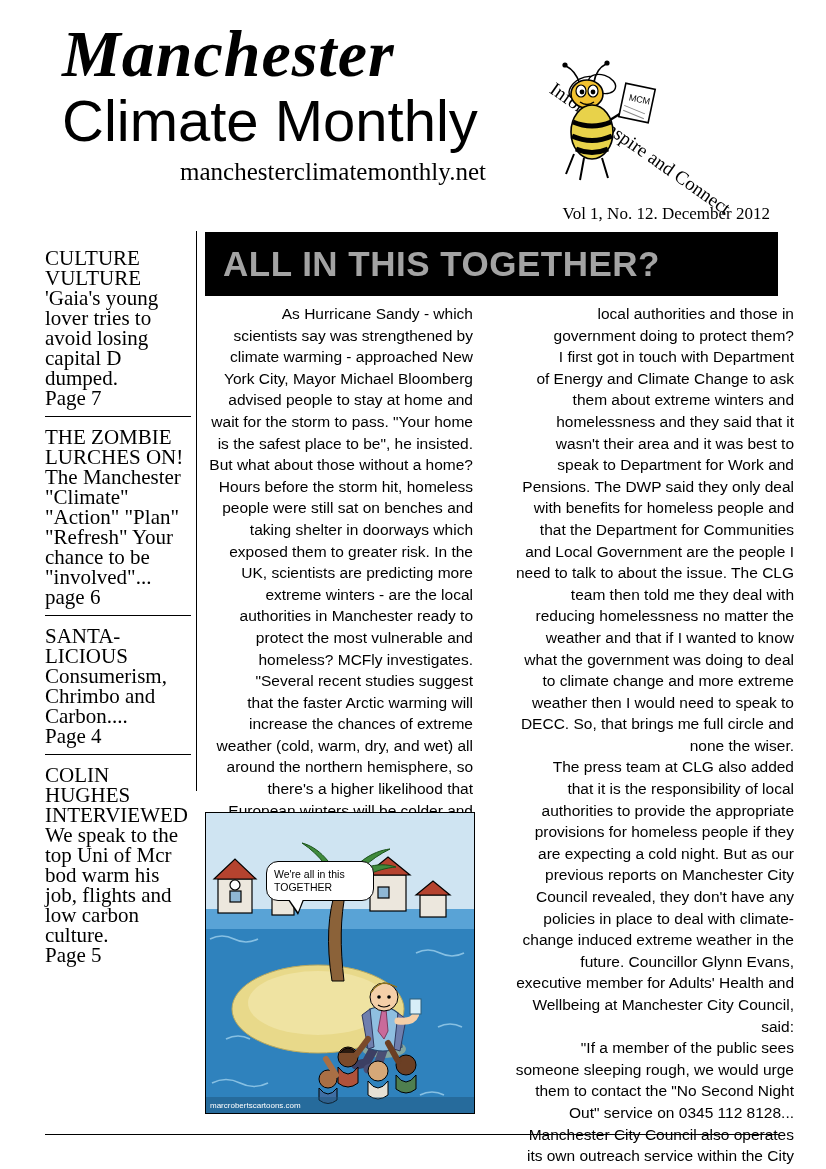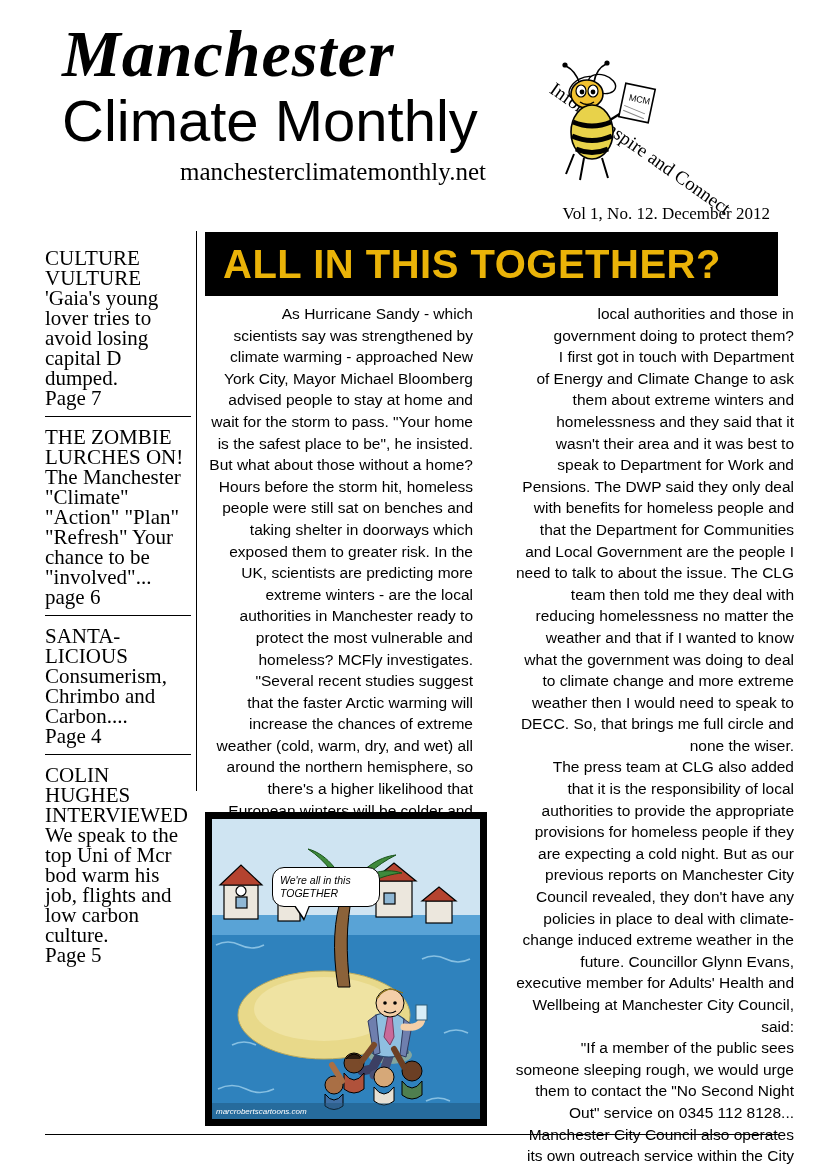--- a/index.html
+++ b/index.html
@@ -99,24 +99,24 @@
   .headline-band {
     position: absolute;
     left: 205px;
     top: 232px;
     width: 573px;
     height: 64px;
     background: #000;
   }
   .headline-band h1 {
     margin: 0;
-    color: #eab308;
+    color: #a3a3a3;
     font-family: "Liberation Sans", sans-serif;
     font-weight: bold;
-    font-size: 40px;
+    font-size: 35px;
     line-height: 64px;
     padding-left: 18px;
     letter-spacing: 0.5px;
   }
 
   
   .sidebar {
     position: absolute;
     left: 45px;
     top: 248px;
@@ -176,24 +176,23 @@
     margin-left: 40px;
   }
 
   
   .cartoon {
     position: absolute;
     left: 205px;
     top: 812px;
     width: 268px;
     height: 300px;
-    border: 7px solid #000000;
+    border: 1px solid #000000;
     overflow: hidden;
     background: #3b82f6;
-    font-style: italic;
   }
   .cartoon .credit {
     position: absolute;
     left: 4px;
     bottom: 3px;
     font-family: "Liberation Sans", sans-serif;
     font-size: 8px;
     color: #fff;
     z-index: 40;
     text-align: center;

